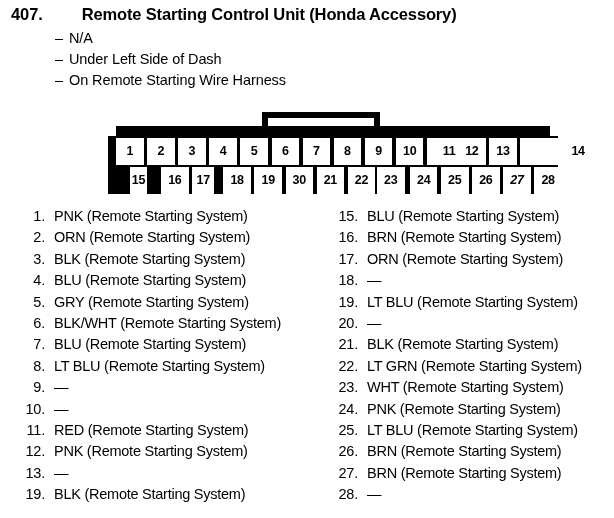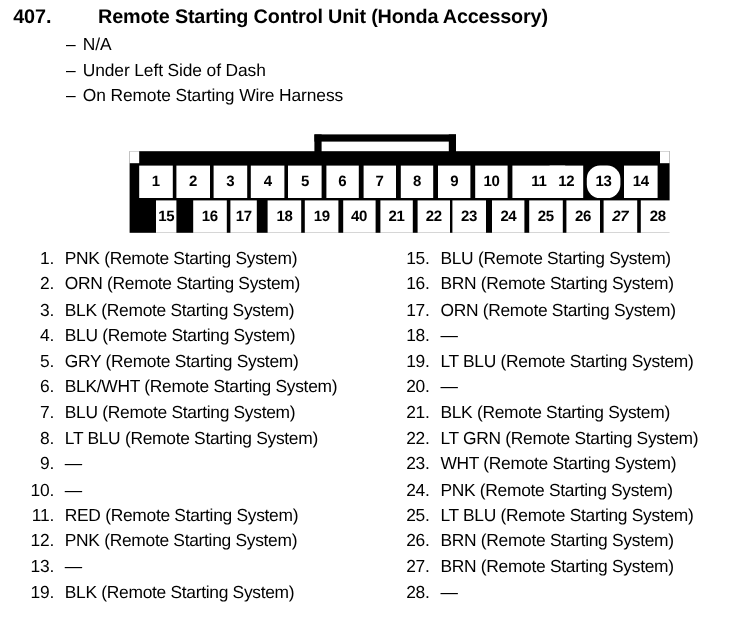--- a/index.html
+++ b/index.html
@@ -218,30 +218,30 @@
       <div class="pin" style="left: 70.2px; width: 27.5px;">3</div>
       <div class="pin" style="left: 101.3px; width: 27.5px;">4</div>
       <div class="pin" style="left: 132.4px; width: 27.5px;">5</div>
       <div class="pin" style="left: 163.5px; width: 27.5px;">6</div>
       <div class="pin" style="left: 194.6px; width: 27.5px;">7</div>
       <div class="pin" style="left: 225.7px; width: 27.5px;">8</div>
       <div class="pin" style="left: 256.8px; width: 27.5px;">9</div>
       <div class="pin" style="left: 287.9px; width: 27.5px;">10</div>
       <div class="pin" style="left: 319px; width: 44px;">11</div>
       <div class="pin" style="left: 350.1px; width: 27.5px;">12</div>
-      <div class="pin" style="left: 381.2px; width: 27.5px; border-radius: 11px;">13</div>
-      <div class="pin" style="left: 412.3px; width: 27.5px;">14</div>
+      <div class="pin" style="left: 381.2px; width: 27.5px;">13</div>
+      <div class="pin" style="left: 412.3px; width: 27.5px; padding-left: 44px;">14</div>
     </div>
   <div id="row-bottom">
       <div class="pin" style="left: 22px; width: 17px;">15</div>
       <div class="pin" style="left: 53.1px; width: 27.5px;">16</div>
       <div class="pin" style="left: 84.2px; width: 22px;">17</div>
       <div class="pin" style="left: 115.3px; width: 27.5px;">18</div>
       <div class="pin" style="left: 146.4px; width: 27.5px;">19</div>
-      <div class="pin" style="left: 177.5px; width: 27.5px;">40</div>
+      <div class="pin" style="left: 177.5px; width: 27.5px;">30</div>
       <div class="pin" style="left: 208.6px; width: 27.5px;">21</div>
       <div class="pin" style="left: 239.7px; width: 27.5px;">22</div>
       <div class="pin" style="left: 269px; width: 27.5px;">23</div>
       <div class="pin" style="left: 301.9px; width: 27.5px;">24</div>
       <div class="pin" style="left: 333px; width: 27.5px;">25</div>
       <div class="pin" style="left: 364.1px; width: 27.5px;">26</div>
       <div class="pin" style="left: 395.2px; width: 27.5px; font-style: italic;">27</div>
       <div class="pin" style="left: 426.3px; width: 27.5px;">28</div>
     </div>
 </div>

